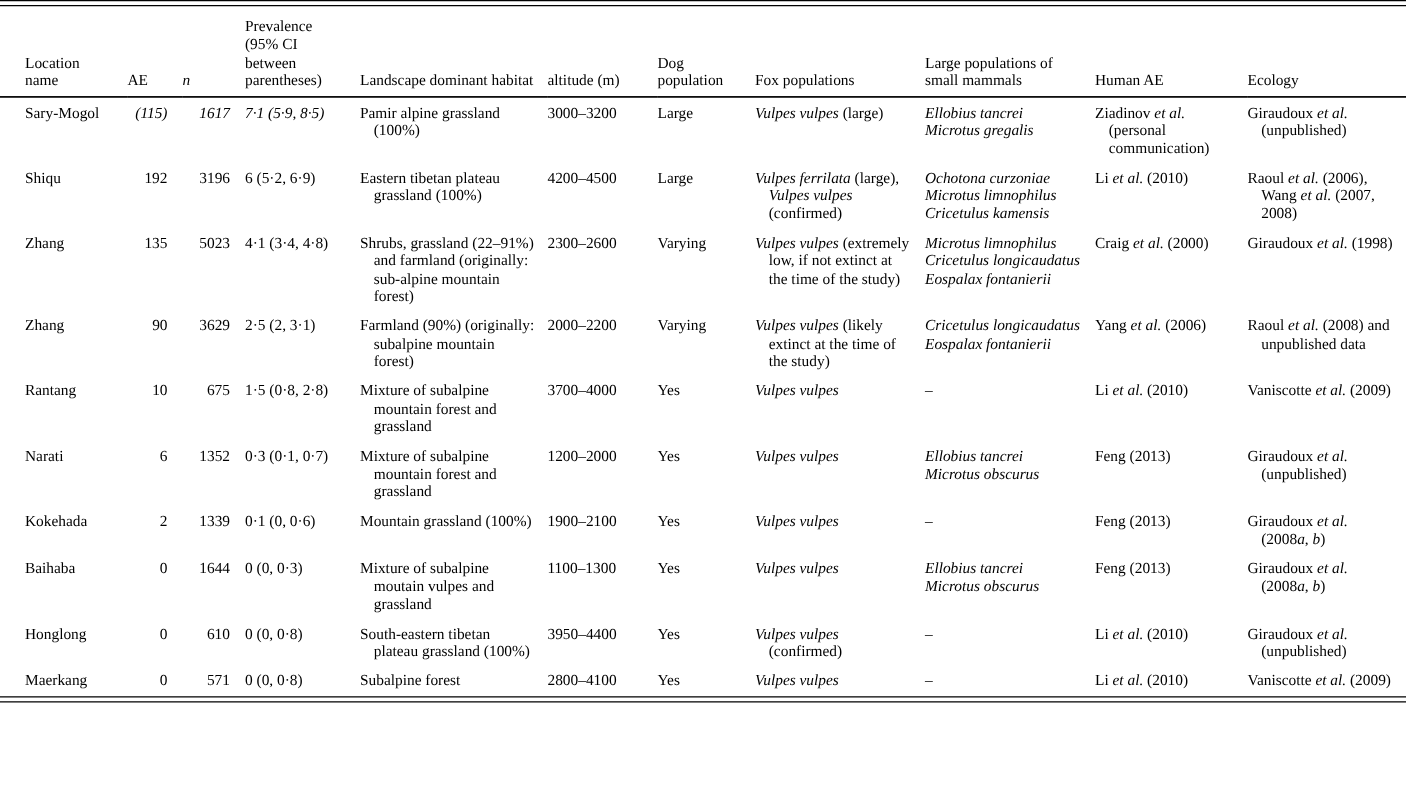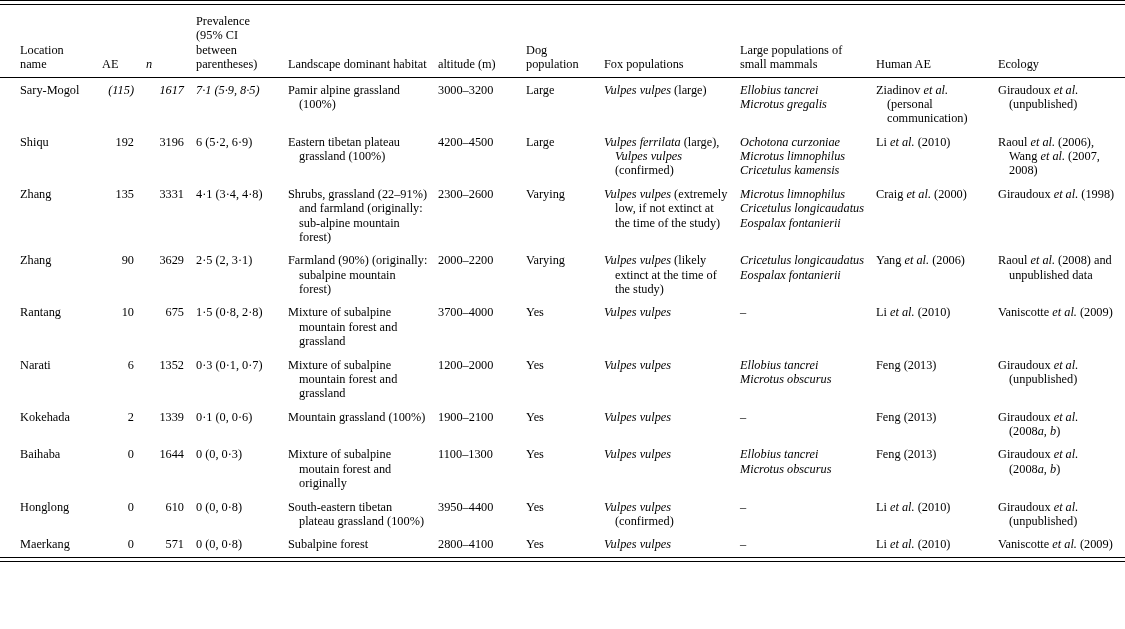--- a/index.html
+++ b/index.html
@@ -176,21 +176,21 @@
           </td>
         </tr>
         <tr>
           <td class="c0">
             <div class="cell-line">Zhang</div>
           </td>
           <td class="c1 num">
             <div class="cell-line">135</div>
           </td>
           <td class="c2 num">
-            <div class="cell-line">3331</div>
+            <div class="cell-line">5023</div>
           </td>
           <td class="c3">
             <div class="cell-line">4·1 (3·4, 4·8)</div>
           </td>
           <td class="c4">
             <div class="cell-line">Shrubs, grassland (22–91%) and farmland (originally: sub-alpine mountain forest)</div>
           </td>
           <td class="c5">
             <div class="cell-line">2300–2600</div>
           </td>
@@ -361,21 +361,21 @@
           <td class="c1 num">
             <div class="cell-line">0</div>
           </td>
           <td class="c2 num">
             <div class="cell-line">1644</div>
           </td>
           <td class="c3">
             <div class="cell-line">0 (0, 0·3)</div>
           </td>
           <td class="c4">
-            <div class="cell-line">Mixture of subalpine moutain forest and originally</div>
+            <div class="cell-line">Mixture of subalpine moutain vulpes and grassland</div>
           </td>
           <td class="c5">
             <div class="cell-line">1100–1300</div>
           </td>
           <td class="c6">
             <div class="cell-line">Yes</div>
           </td>
           <td class="c7">
             <div class="cell-line"><i>Vulpes vulpes</i></div>
           </td>

